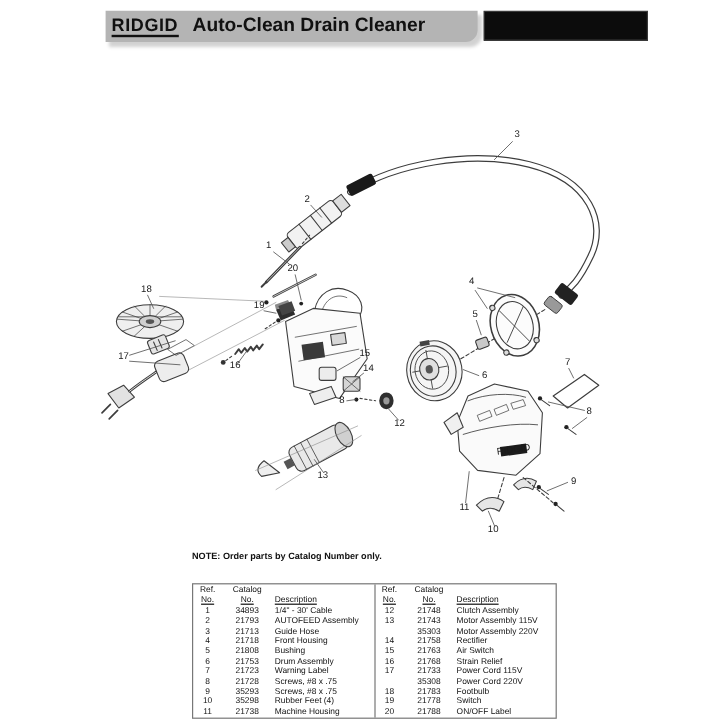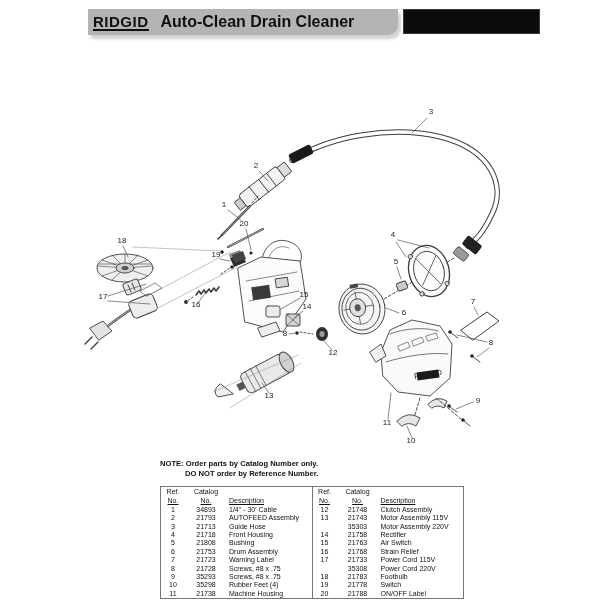--- a/index.html
+++ b/index.html
@@ -9,21 +9,21 @@
     border-radius:0 0 10px 0;display:flex;align-items:center;box-shadow:3px 4px 3px rgba(0,0,0,.18);}
   .brand{font-weight:bold;font-size:15px;letter-spacing:.5px;border-bottom:2px solid #101010;
     line-height:1;margin:0 12px 0 5px;color:#101010;}
   .hdr-title{font-weight:bold;font-size:16px;color:#101010;}
   .black-box{position:absolute;left:403px;top:9px;width:137px;height:25px;background:#0c0c0c;
     box-shadow:inset 0 0 0 1px #3a3a3a;}
   
   svg.diagram{position:absolute;left:0;top:0;width:600px;height:600px;}
   svg.diagram text{font-family:"Liberation Sans",sans-serif;font-size:8px;fill:#1a1a1a;text-anchor:middle;}
   
-  .note{position:absolute;left:160px;top:459px;font-size:7.6px;font-weight:bold;line-height:1.3;}
+  .note{position:absolute;left:160px;top:459px;font-size:7.6px;font-weight:bold;line-height:1.3;text-align:right;}
   .note .l2{padding-left:25px;}
   
   .parts-table{position:absolute;left:160px;top:486px;width:302px;display:flex;border:1px solid #777;background:#fff;}
   .half{width:151px;}
   .half.left{border-right:1px solid #777;}
   table{border-collapse:collapse;width:100%;font-size:7px;line-height:1.2;}
   th,td{padding:0 2px;font-weight:normal;white-space:nowrap;}
   th{text-align:center;}
   th.desc-h{text-align:left;}
   .u{text-decoration:underline;}
@@ -272,21 +272,20 @@
       <text x="196" y="307">16</text>
       <text x="103" y="299">17</text>
       <text x="122" y="243">18</text>
       <text x="216" y="257">19</text>
       <text x="244" y="226">20</text>
     </g>
 </svg>
 
 <div class="note">
   <div class="l1">NOTE: Order parts by Catalog Number only.</div>
-  <div class="l2">DO NOT order by Reference Number.</div>
 </div>
 
 <div class="parts-table">
   <div class="half left">
     <table>
       <thead>
         <tr>
           <th>Ref.</th>
           <th>Catalog</th>
           <th class="desc-h"></th>

